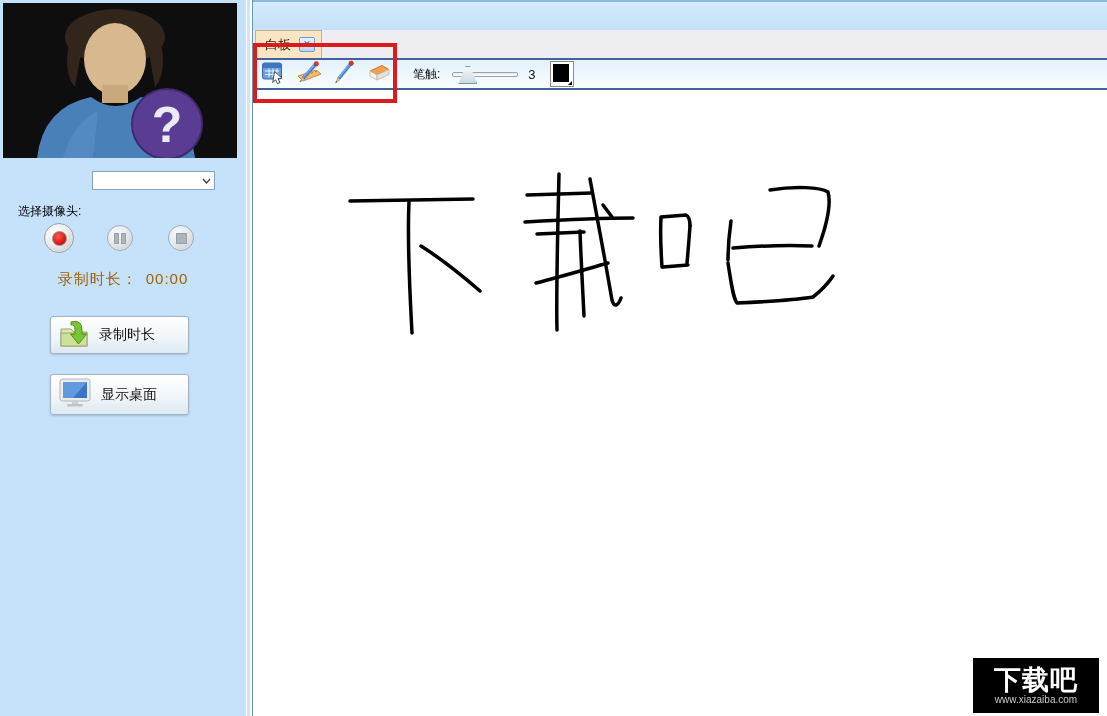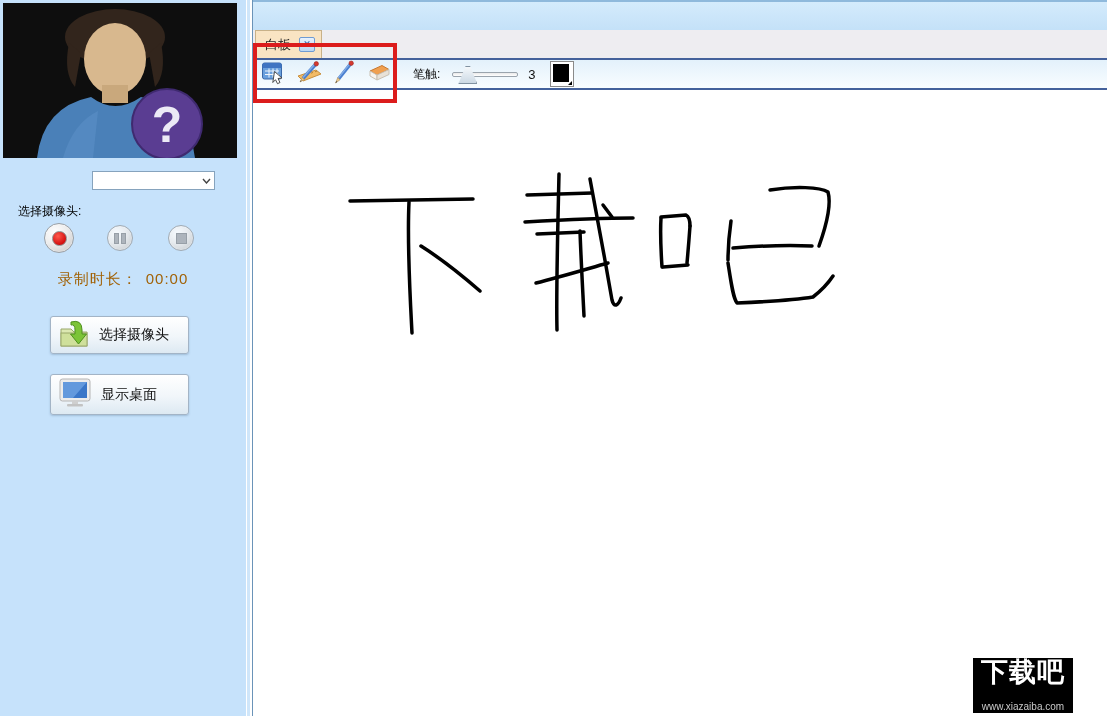--- a/index.html
+++ b/index.html
@@ -75,22 +75,22 @@
   .swatch .corner{position:absolute;right:1px;bottom:1px;width:0;height:0;
     border-left:4px solid transparent;border-bottom:4px solid #000;}
 
   .canvas{position:absolute;left:0;top:90px;width:100%;height:626px;background:#ffffff;cursor:crosshair;}
   #drawing{position:absolute;left:0;top:0;width:1107px;height:716px;pointer-events:none;}
   #drawing path{fill:none;stroke-linecap:round;stroke-linejoin:round;}
 
   .red-highlight{position:absolute;left:253px;top:43px;width:144px;height:60px;
     border:4px solid #dc1c1c;box-sizing:border-box;pointer-events:none;z-index:30;}
 
-  .watermark{position:absolute;left:973px;top:658px;width:100px;height:55px;background:#000;
-    display:flex;flex-direction:column;align-items:center;justify-content:space-between;z-index:20;}
+  .watermark{position:absolute;left:973px;top:658px;width:126px;height:55px;background:#000;
+    display:flex;flex-direction:column;align-items:center;justify-content:center;z-index:20;}
   .wm-title{color:#fff;font-size:27px;font-weight:bold;line-height:28px;letter-spacing:1px;}
   .wm-url{color:#c9c9c9;font-size:10px;line-height:12px;}
 </style>
 </head>
 <body>
 
 <div class="app">
 
   <aside class="sidebar">
 
@@ -140,21 +140,21 @@
     </div>
 
     <button class="side-btn btn-load">
       <span>
         <svg width="30" height="28" viewBox="0 0 30 28">
           <path d="M2,9 h10 l3,3 h13 v14 h-26 z" fill="#dce8b2" stroke="#9aa86b"></path>
           <rect x="2" y="13" width="26" height="13" fill="#cfe09b" stroke="#9aa86b"></rect>
           <path d="M12,2 q11,-3 11,8 l0,4 h4.5 l-8,10 -8,-10 h4.5 l0,-4 q0,-6 -4,-5 z" fill="#7cc437" stroke="#4e8f1f" stroke-width="1"></path>
         </svg>
       </span>
-      <span class="lbl">选择摄像头</span>
+      <span class="lbl">录制时长</span>
     </button>
 
     <button class="side-btn btn-desktop">
       <span>
         <svg width="32" height="29" viewBox="0 0 32 29">
           <rect x="1" y="1" width="30" height="22" rx="2.5" fill="#ececec" stroke="#b5b5b5"></rect>
           <rect x="4" y="4" width="24" height="16" fill="#3a76c8"></rect>
           <path d="M4,4 h24 l-14,16 h-10 z" fill="#6ea2e2" opacity="0.8"></path>
           <rect x="13" y="23" width="6" height="3" fill="#cfcfcf"></rect>
           <rect x="8" y="26" width="16" height="2.5" rx="1" fill="#c3c3c3"></rect>

